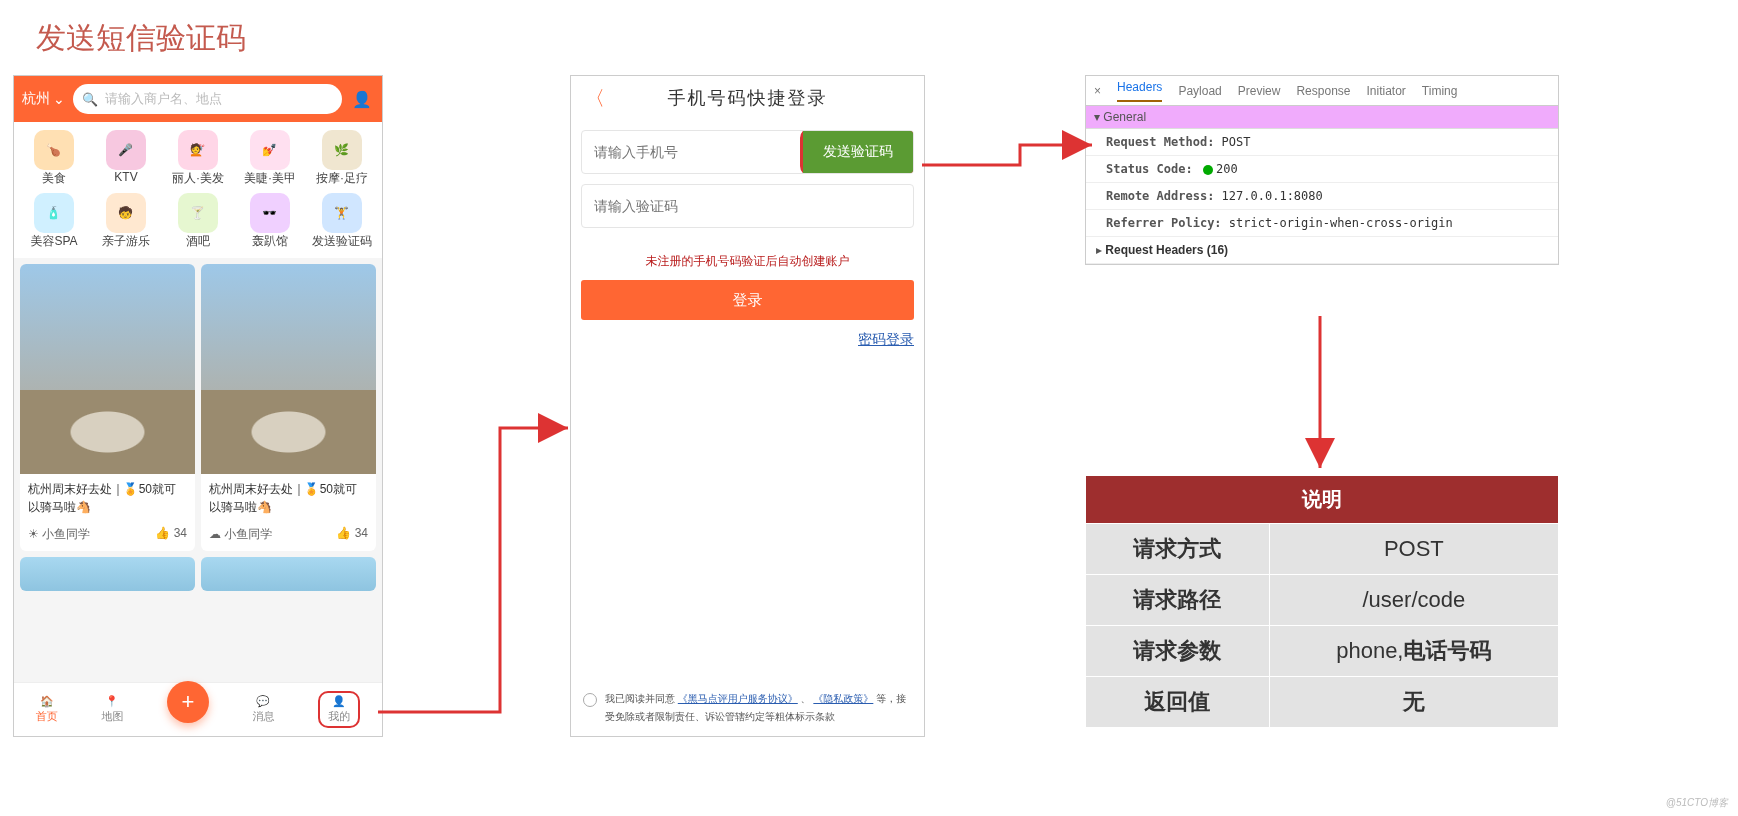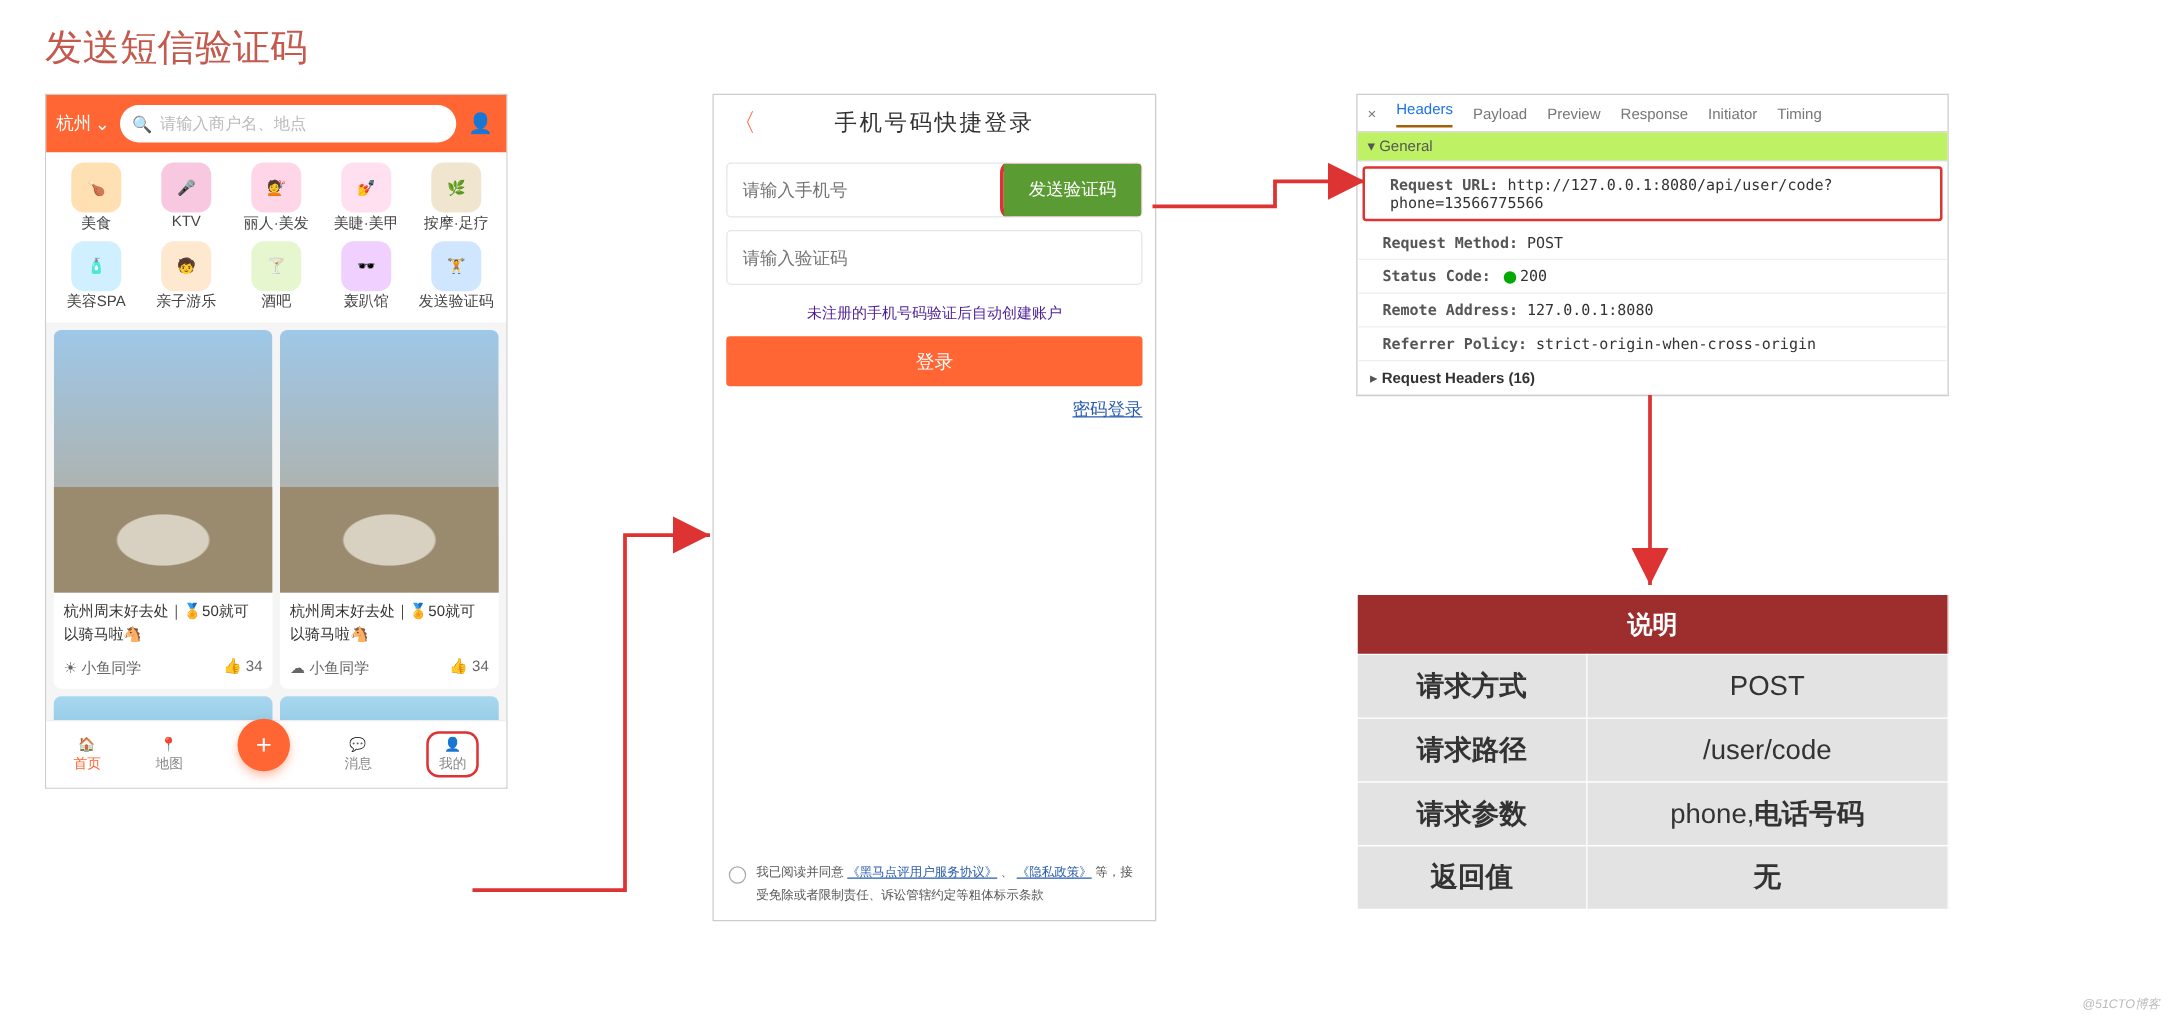--- a/index.html
+++ b/index.html
@@ -11,22 +11,22 @@
     height: 816px;
     position: relative;
     color: #333;
   }
   .page-title {
     position: absolute; left: 36px; top: 18px;
     font-size: 30px; color: #c45a4e;
   }
   
   .phone1 {
-    position: absolute; left: 36px; top: 75px;
-    width: 370px; height: 556px;
+    position: absolute; left: 13px; top: 75px;
+    width: 370px; height: 662px;
     border: 1px solid #ccc; background: #fff;
     display: flex; flex-direction: column;
   }
   .p1-header {
     background: #ff6633; height: 46px;
     display: flex; align-items: center; padding: 0 8px;
     gap: 8px;
   }
   .city-picker { color: #fff; font-size: 14px; display:flex; align-items:center; gap:3px;}
   .searchbox {
@@ -85,39 +85,39 @@
   .field-row { display:flex; margin-top:10px; border:1px solid #e5e5e5; border-radius:4px;
     overflow:hidden; height:44px; align-items:center;}
   .field-row input {
     flex:1; border:none; outline:none; padding:0 12px; font-size:14px;
   }
   .send-code-btn {
     background:#5b9b33; color:#fff; padding:12px 14px; height:100%;
     display:flex; align-items:center; font-size:14px; min-width:110px; justify-content:center;
   }
   .send-wrap { border:3px solid #d33; border-radius:10px; margin:-3px -3px -3px 0;}
-  .hint { text-align:center; color:#4c1d95; font-size:12px; margin:14px 0 10px;}
+  .hint { text-align:center; color:#b91c1c; font-size:12px; margin:25px 0 10px;}
   .login-btn { background:#ff6633; color:#fff; height:40px; border-radius:3px;
     display:flex;align-items:center;justify-content:center; font-size:15px;}
   .pw-login { text-align:right; margin-top:10px;}
   .pw-login a{ color:#2a5db0; font-size:14px; text-decoration:underline;}
   .agree { position:absolute; bottom:10px; left:12px; right:12px;
     font-size:10px; color:#555; display:flex; gap:8px; line-height:1.8;}
   .agree .rad{ width:14px;height:14px;border:1px solid #aaa;border-radius:50%;margin-top:3px;flex-shrink:0;}
   .agree a{color:#2a5db0;text-decoration:underline;}
   
   .devtools {
     position:absolute; left:1085px; top:75px;
     width:474px; background:#fff; border:1px solid #ccc;
     font-size:12px;
   }
   .dt-tabs{display:flex;align-items:center;height:30px;border-bottom:1px solid #ccc;
     color:#777; gap:16px; padding:0 8px;}
   .dt-tabs .act{color:#1a73e8;border-bottom:2px solid #a16207;padding-bottom:6px;margin-bottom:-1px;}
-  .dt-sec-hdr{background:#bef264;padding:4px 8px;color:#555;border-bottom:1px solid #ddd;}
+  .dt-sec-hdr{background:#f0abfc;padding:4px 8px;color:#555;border-bottom:1px solid #ddd;}
   .dt-kv{padding:6px 20px;font-family:Consolas,monospace;font-size:12px;
     border-bottom:1px solid #eee;}
   .dt-kv b{color:#555;font-weight:bold;}
   .dt-url{border:2px solid #d33;border-radius:3px;margin:4px;}
   .dt-status-dot{display:inline-block;width:10px;height:10px;border-radius:50%;
     background:#0a0;vertical-align:middle;margin:0 3px;}
   .dt-exp{padding:6px 10px;color:#333;border-bottom:1px solid #eee;}
   .dt-exp::before{content:"▸ ";color:#555;}
   
   .spec {
@@ -270,22 +270,20 @@
   <div class="dt-tabs">
     <span>×</span>
     <span class="act">Headers</span>
     <span>Payload</span>
     <span>Preview</span>
     <span>Response</span>
     <span>Initiator</span>
     <span>Timing</span>
   </div>
   <div class="dt-sec-hdr">▾ <span>General</span></div>
-  <div class="dt-kv dt-url">
-    <b>Request URL:</b> <span>http://127.0.0.1:8080/api/user/code?phone=13566775566</span></div>
   <div class="dt-kv">
     <b>Request Method:</b> <span>POST</span></div>
   <div class="dt-kv">
     <b>Status Code:</b> <span class="dt-status-dot"></span><span>200</span></div>
   <div class="dt-kv">
     <b>Remote Address:</b> <span>127.0.0.1:8080</span></div>
   <div class="dt-kv">
     <b>Referrer Policy:</b> <span>strict-origin-when-cross-origin</span></div>
   <div class="dt-exp"><b>Request Headers (16)</b></div>
 </div>

